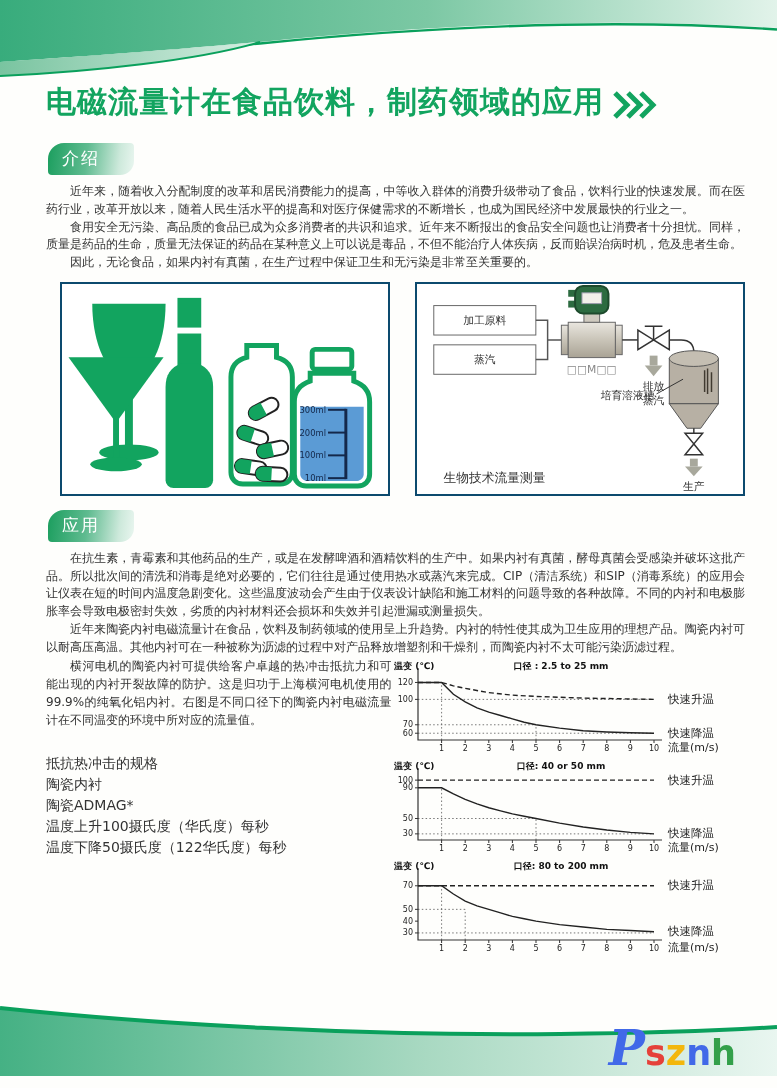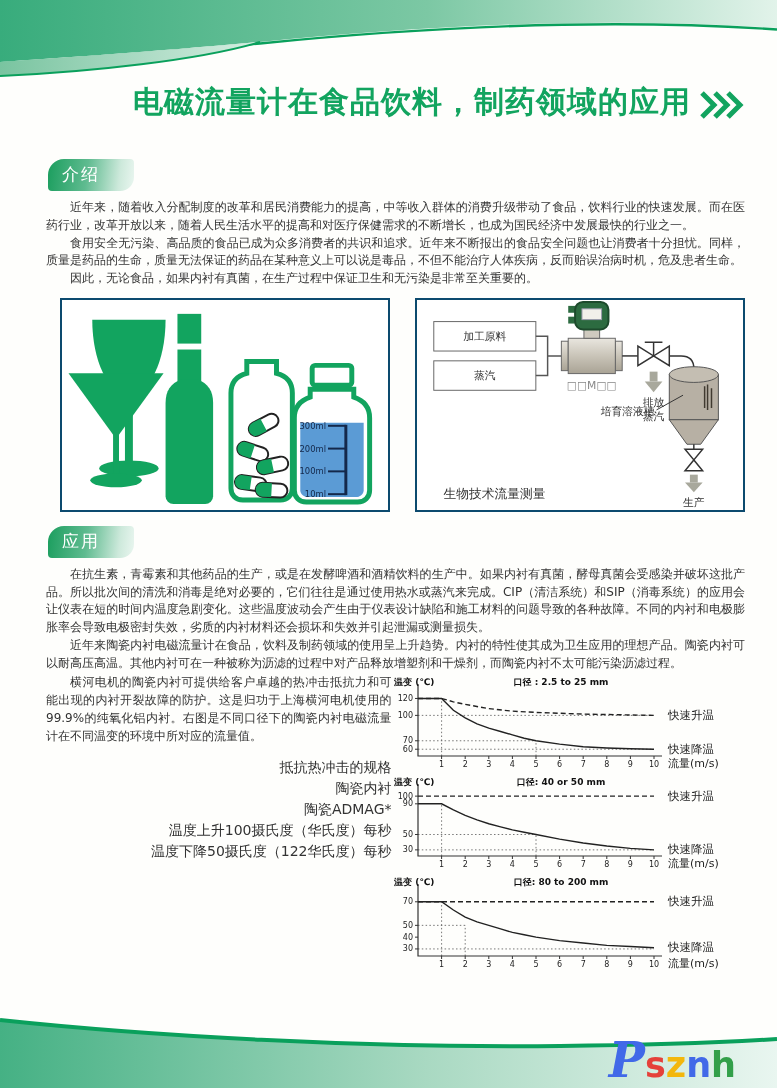--- a/index.html
+++ b/index.html
@@ -1,37 +1,37 @@
 <!DOCTYPE html>
 <html style="--green: #12a45f; --green-dark: #1b9e5e; --liquid-blue: #5b9bd5;"><head>
 <meta charset="utf-8">
 <style>
   html,body{margin:0;padding:0;background:#e8e8e8;}
   .page{position:relative;width:777px;height:1088px;margin:0 auto;background:#fefefc;overflow:hidden;
         font-family:"DejaVu Sans","Liberation Sans",sans-serif;color:#333;}
   .top-banner{position:absolute;top:0;left:0;display:block;}
-  .bottom-wrap{position:absolute;bottom:0;left:0;width:754px;height:82px;}
+  .bottom-wrap{position:absolute;bottom:12px;left:0;width:754px;height:82px;}
   .bottom-banner{position:absolute;bottom:0;left:0;display:block;}
   .logo{position:absolute;right:18px;bottom:4px;line-height:1;white-space:nowrap;}
   .logo .lp{font-family:"DejaVu Serif","Liberation Serif",serif;font-style:italic;font-weight:bold;font-size:48px;}
   .logo .ls{font-family:"DejaVu Sans","Liberation Sans",sans-serif;font-weight:bold;font-size:35px;}
   .content{position:relative;padding:82px 32px 0 46px;}
-  .title{display:flex;align-items:center;gap:8px;margin:0 0 28px 0;
-         color:var(--green);font-size:30px;font-weight:bold;letter-spacing:1px;justify-content:flex-end;}
+  .title{display:flex;align-items:center;gap:8px;margin:0 0 12px 0;
+         color:var(--green);font-size:30px;font-weight:bold;letter-spacing:1px;}
   .chev{flex:0 0 auto;margin-top:4px;}
   .badge{display:inline-block;color:#fff;font-size:17px;font-weight:normal;letter-spacing:2px;
          padding:4px 34px 5px 14px;margin:8px 0 8px 2px;border-radius:16px 4px 14px 4px;
          background:linear-gradient(97deg,var(--green-dark) 0%,#5fbb90 45%,#cde9db 82%,#eaf6f0 100%);}
   .para{margin:0;font-size:12px;line-height:1.48;text-align:justify;text-indent:2em;color:#333;}
   .figures{display:flex;justify-content:space-between;margin:10px 0 6px 14px;}
   .figbox{width:330px;height:214px;border:2px solid #0c4a6e;background:#fff;box-sizing:border-box;}
   .figbox svg{display:block;}
   .solution-row{display:flex;justify-content:space-between;align-items:flex-start;margin-top:2px;}
   .sol-left{width:348px;}
-  .specs{margin-top:12px;text-align:right;}
+  .specs{margin-top:24px;}
   .spec-line{font-size:14px;line-height:1.5;color:#333;}
   .sol-right{width:356px;padding-top:2px;}
   .fill-green{fill:var(--green);}
   .stroke-green{stroke:var(--green);}
   .diagram-text{font-size:11px;fill:#333;}
   .diagram-caption{font-size:13px;fill:#333;}
 </style>
 </head>
 <body>
 

